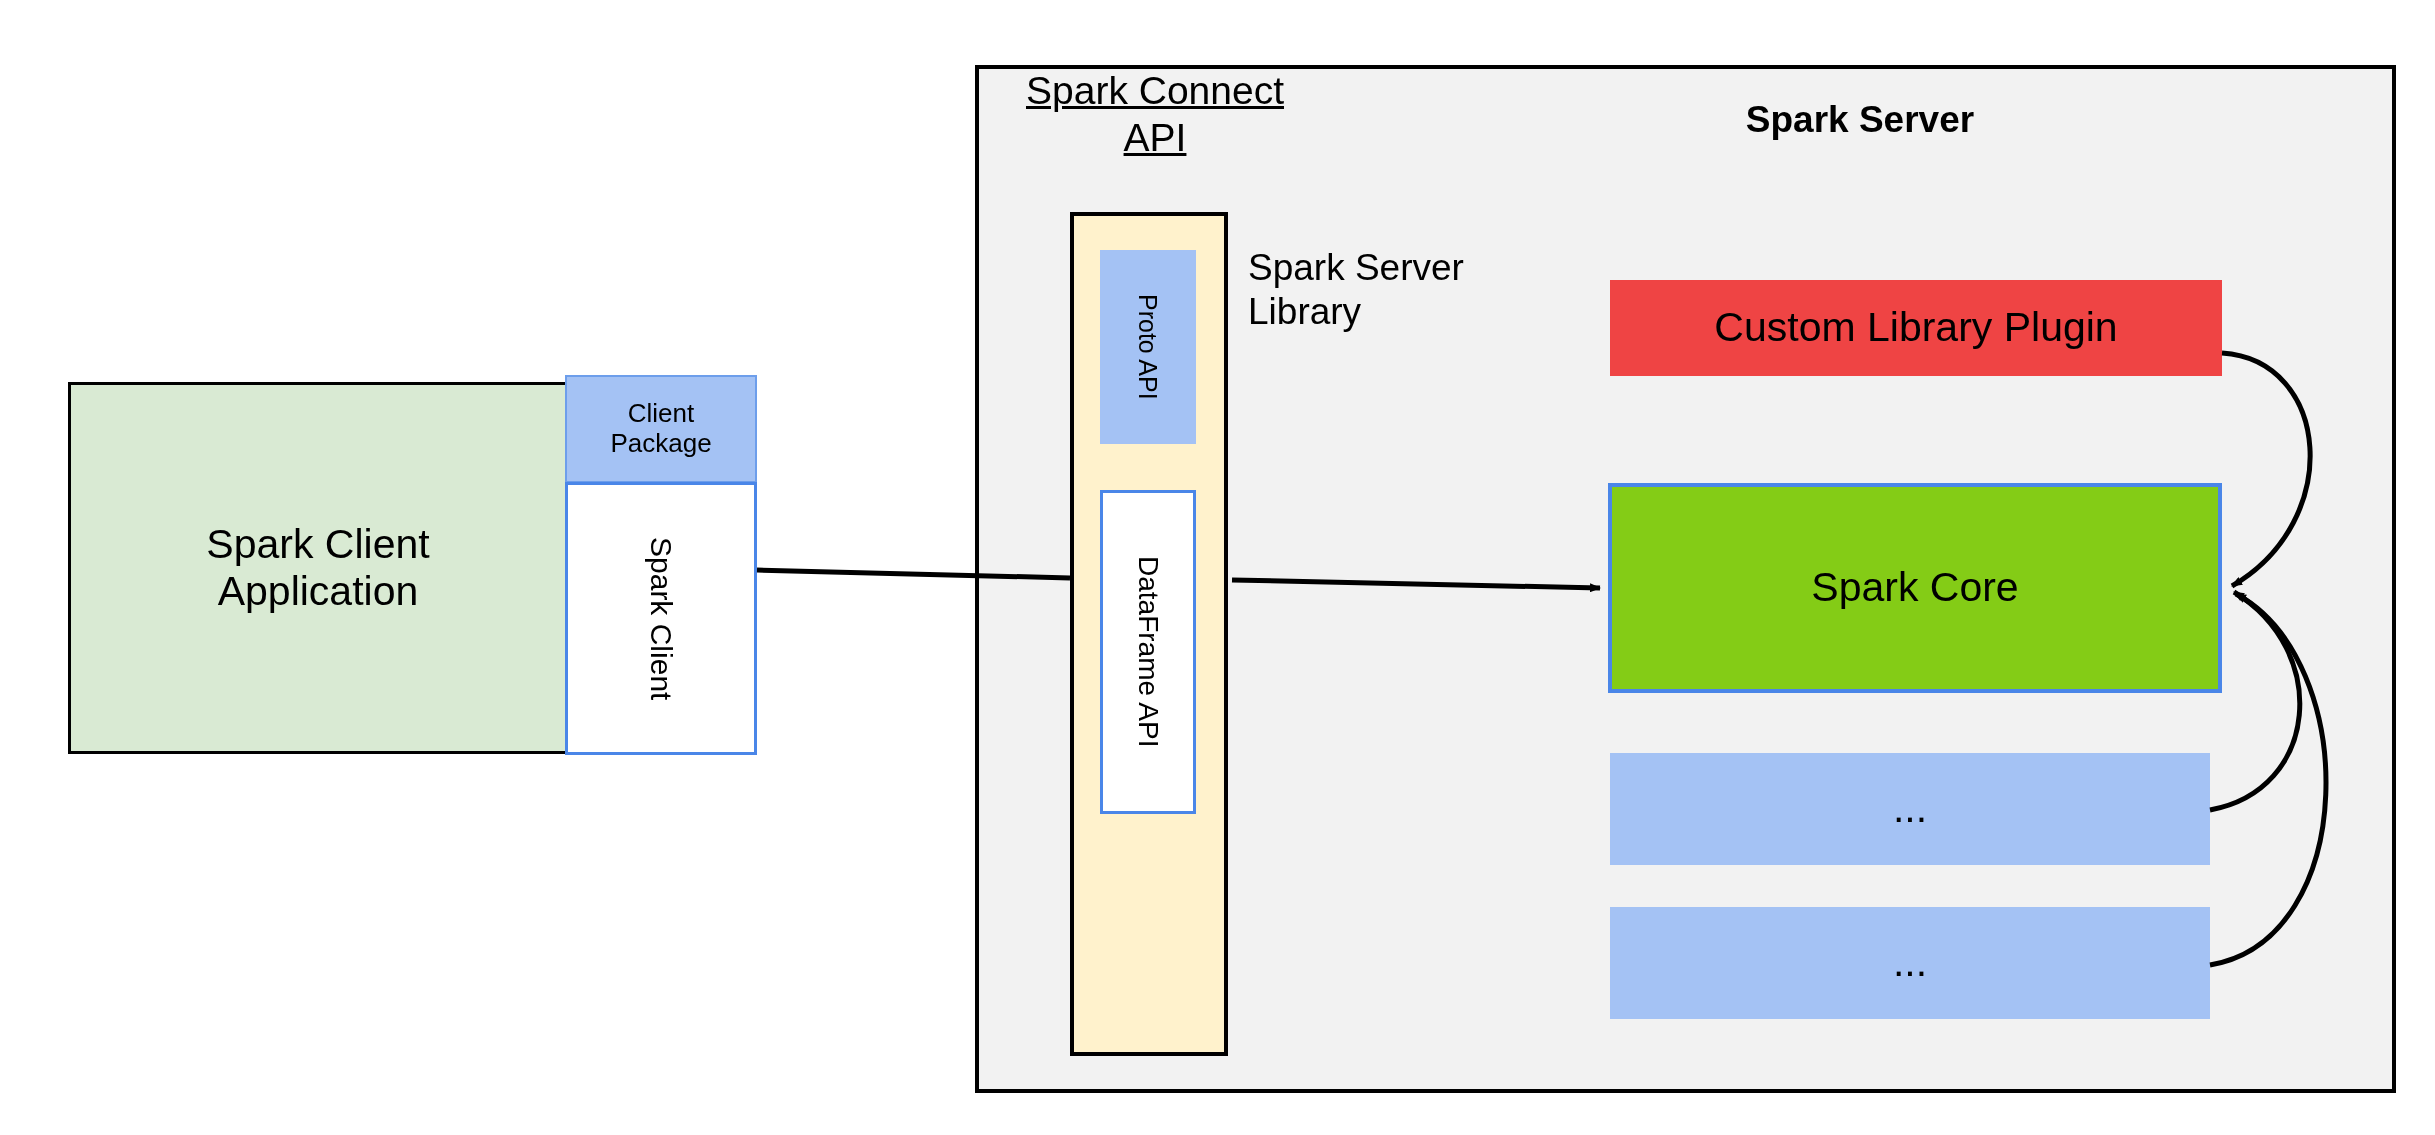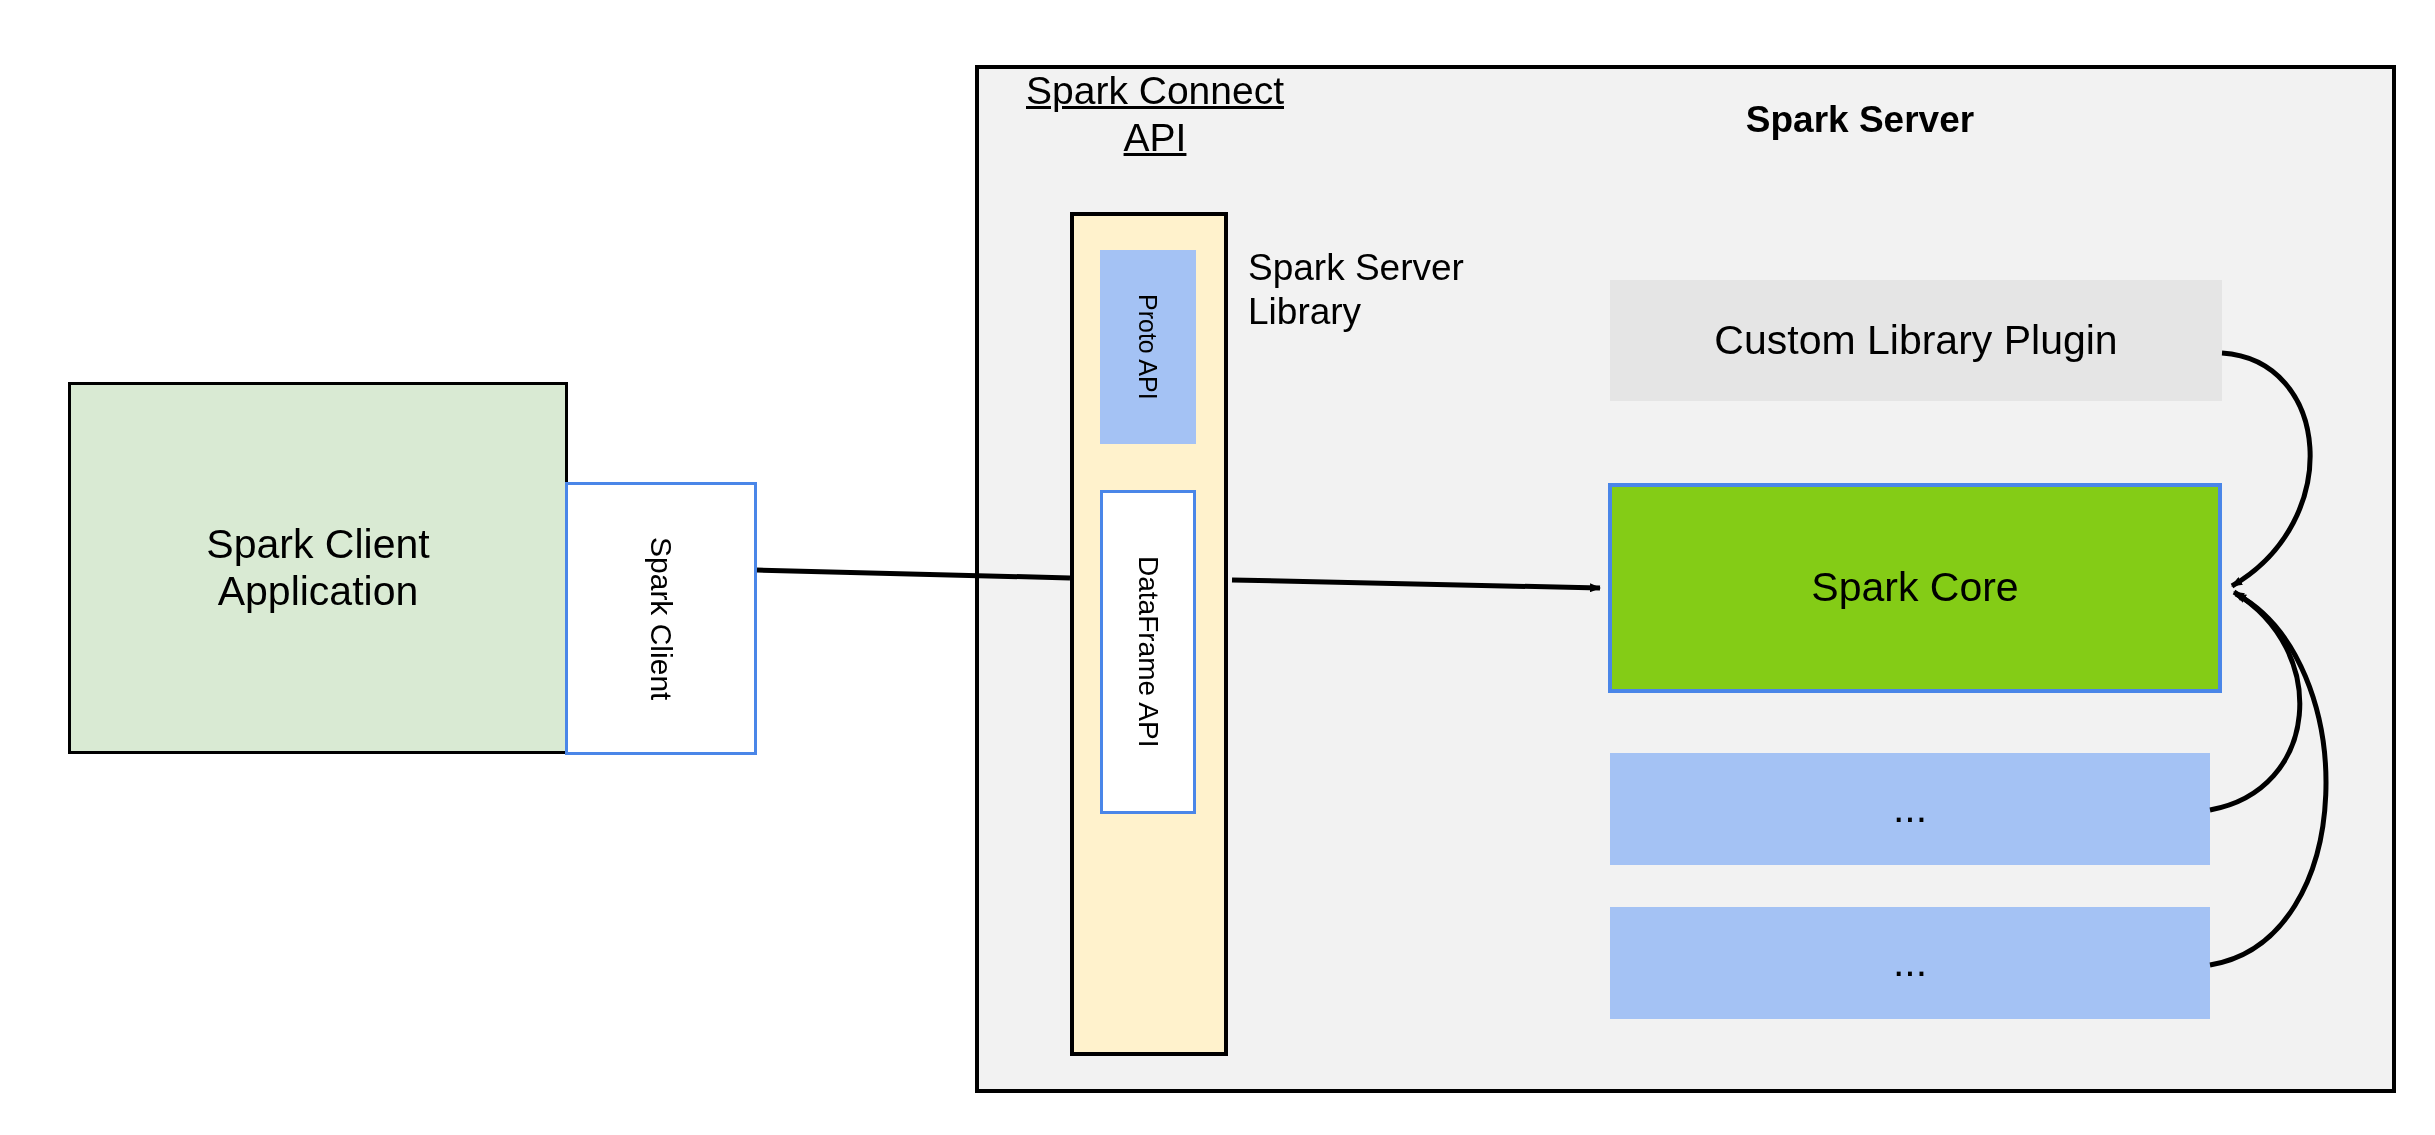--- a/index.html
+++ b/index.html
@@ -124,22 +124,22 @@
     background: #ffffff;
     border: 3px solid #4a86e8;
     font-size: 28px;
   }
 
   
   #custom-library-plugin {
     left: 1610px;
     top: 280px;
     width: 612px;
-    height: 121px;
-    background: #e5e5e5;
+    height: 96px;
+    background: #ef4444;
     font-size: 41px;
   }
   #spark-core {
     left: 1608px;
     top: 483px;
     width: 614px;
     height: 210px;
     background: #84cc16;
     border: 4px solid #4a86e8;
     font-size: 41px;
@@ -171,20 +171,22 @@
   }
 </style>
 </head>
 <body>
 
 <div id="canvas">
 
   <div class="box" id="client-app" style="white-space: pre-line;">Spark Client
 Application</div>
 
+  <div class="box" id="client-package" style="white-space: pre-line;">Client
+Package</div>
 
   <div class="box" id="spark-client">
     <span class="vertical-cw">Spark Client</span>
   </div>
 
   <div class="box" id="spark-server-container"></div>
 
   <div class="plain-text" id="spark-connect-api-label">Spark Connect
 API</div>
 

